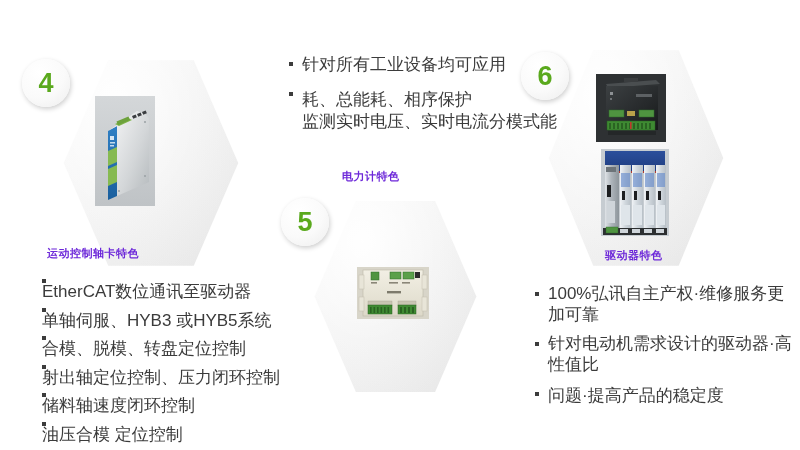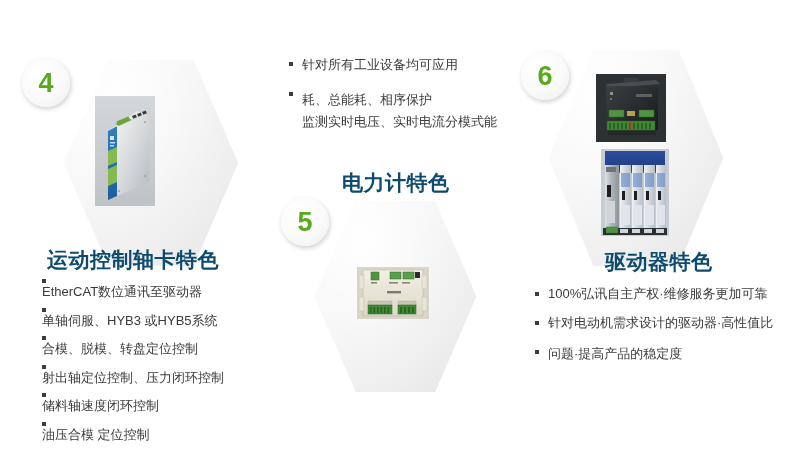--- a/index.html
+++ b/index.html
@@ -48,22 +48,22 @@
     color: #5aa91d;
     font-size: 27px;
     font-weight: bold;
     line-height: 1;
     font-family: "Liberation Sans", "DejaVu Sans", sans-serif;
   }
 
   
   .heading {
     position: absolute;
-    color: #0c4a6e;
-    font-size: 21px;
+    color: #6d28d9;
+    font-size: 11px;
     font-weight: bold;
     letter-spacing: 0.5px;
     white-space: nowrap;
   }
 
   
   .bullets {
     position: absolute;
   }
   .bullets .row {
@@ -73,21 +73,21 @@
   .bullets .bullet {
     flex: 0 0 auto;
     width: 4px;
     height: 4px;
     background: #3c3c3c;
     margin-top: 7px;
     margin-right: 9px;
   }
   .bullets .txt {
     color: #3b3b3b;
-    font-size: 13px;
+    font-size: 17px;
     line-height: 17px;
     white-space: nowrap;
   }
   .bullets.tight .row { margin-bottom: 0px; flex-direction: column; }
   .bullets.tight .txt { line-height: 17.5px; }
   .bullets.loose .row { margin-bottom: 8px; }
   .bullets.loose .txt { line-height: 21px; white-space: normal; }
   .bullets.loose .bullet { margin-top: 9px; }
 
   

